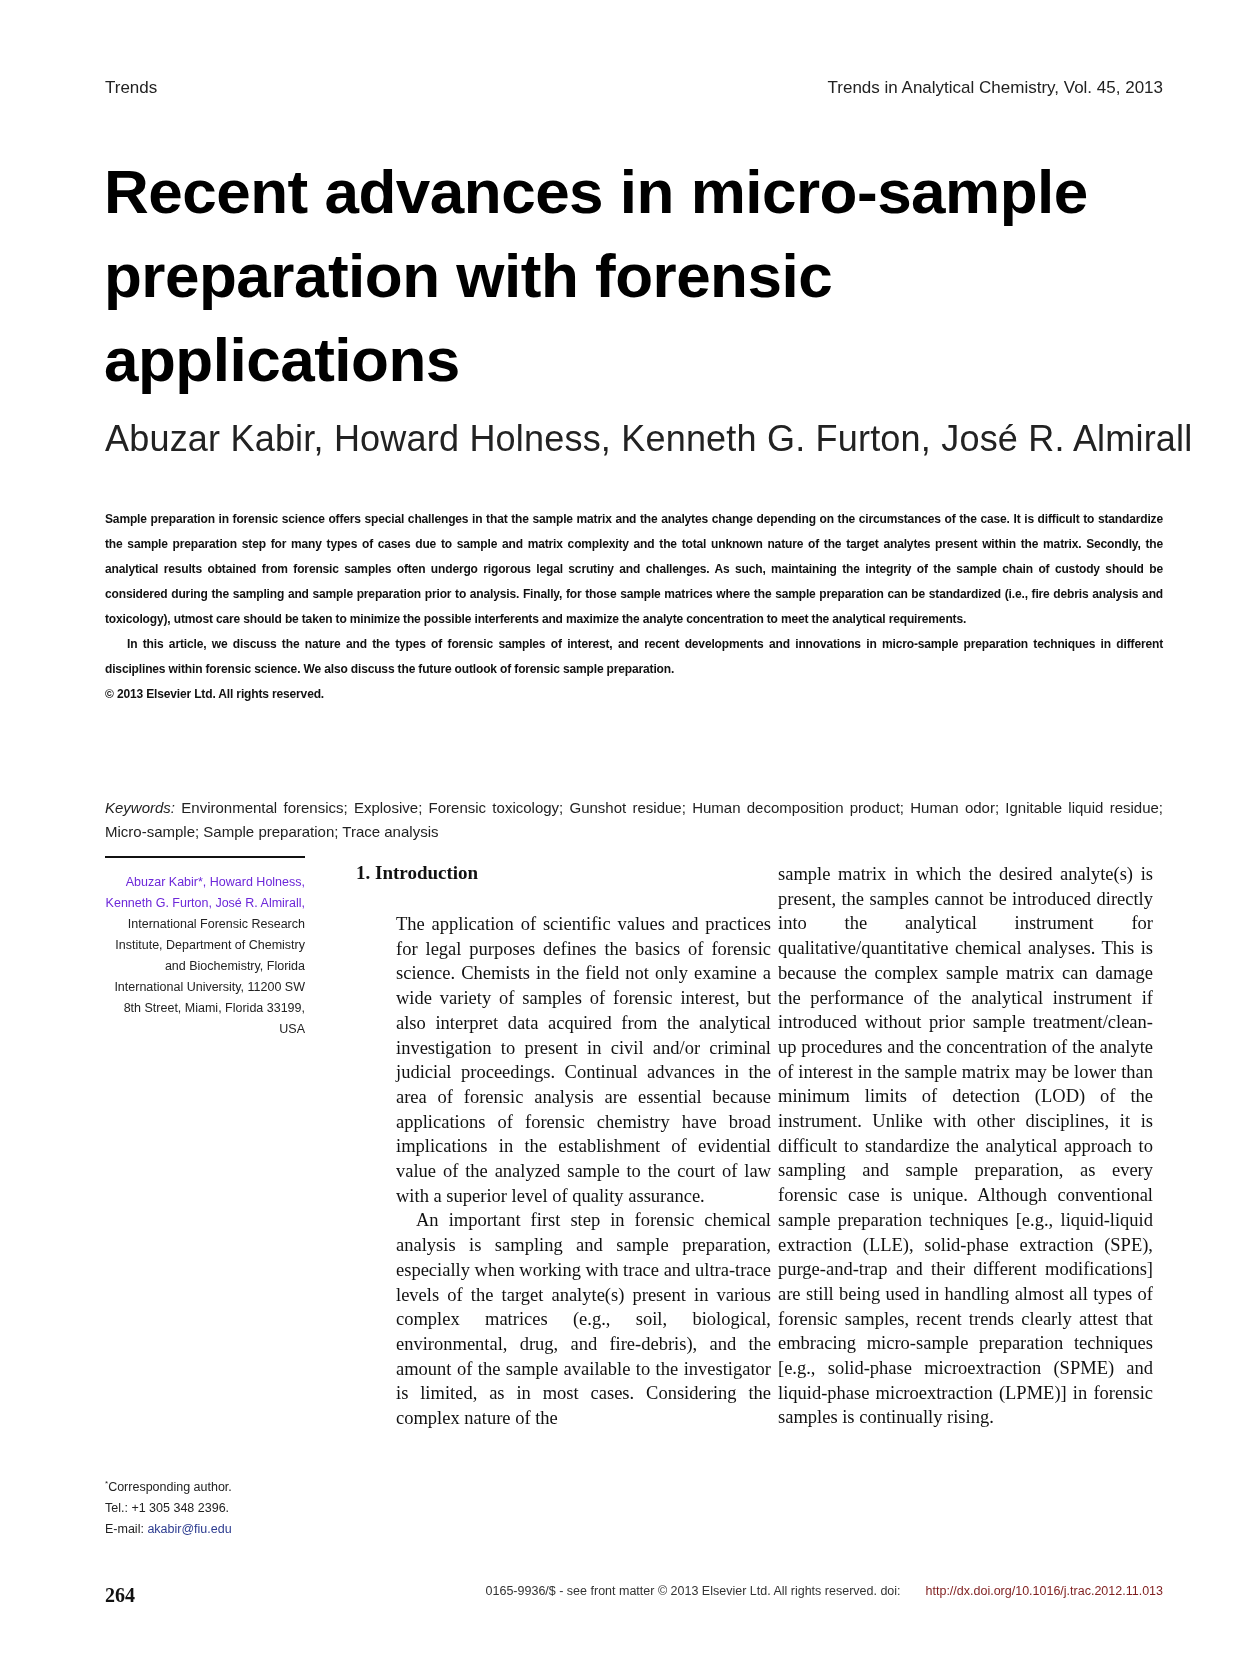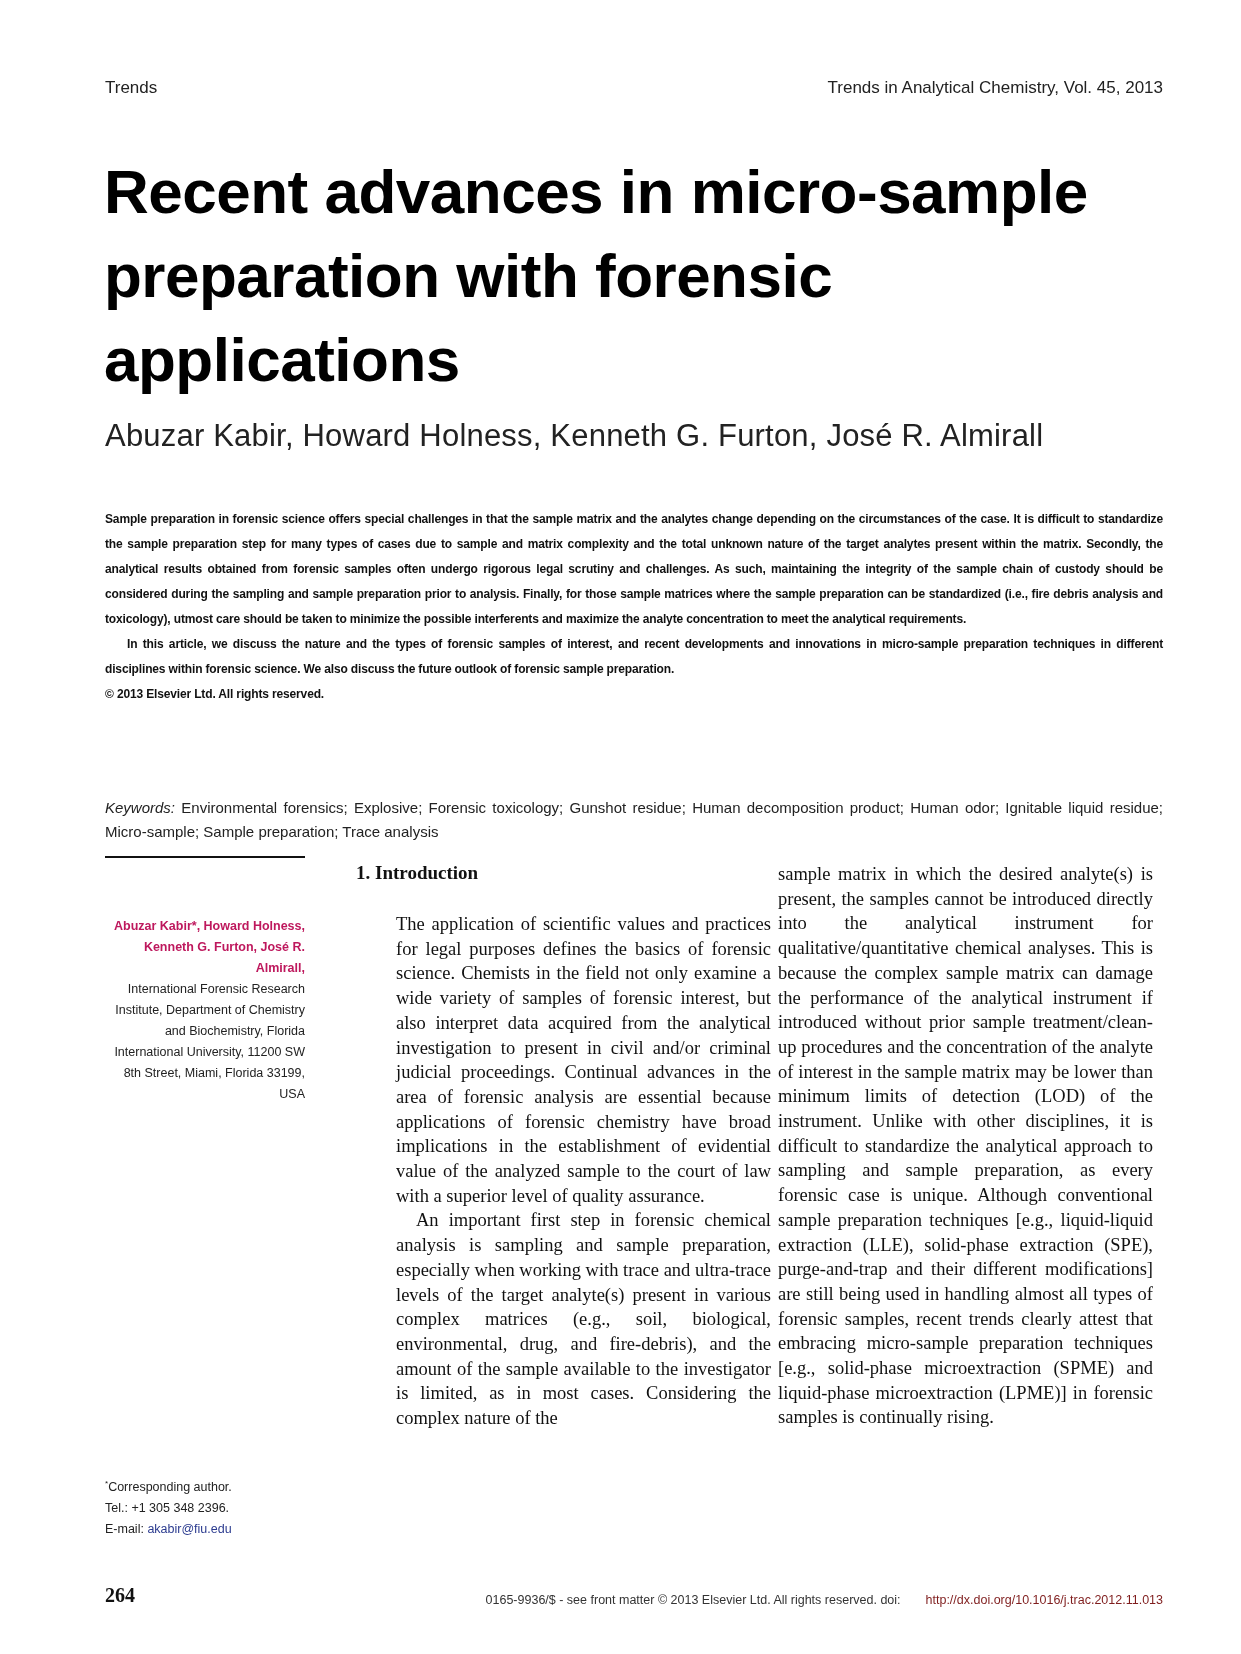--- a/index.html
+++ b/index.html
@@ -13,63 +13,63 @@
       font-size: 17px; color: #222; gap: 13px;
     }
     .title {
       position: absolute; top: 150px; left: 104px; width: 1040px;
       font-family: "Liberation Sans", sans-serif; font-weight: bold;
       font-size: 62px; line-height: 84px; letter-spacing: -0.5px;
       margin: 0; color: #000;
     }
     .authors {
       position: absolute; top: 418px; left: 105px;
-      font-size: 31px; color: #222; letter-spacing: 0.2px; text-align: center;
+      font-size: 36px; color: #222; letter-spacing: 0.2px; text-align: center;
     }
     .abstract {
       position: absolute; top: 507px; left: 105px; width: 1058px;
       font-weight: bold; font-size: 12px; line-height: 25px; color: #111;
       letter-spacing: -0.15px;
     }
     .abstract p { margin: 0; text-align: justify; }
     .abstract p.indent { text-indent: 22px; }
     .keywords {
       position: absolute; top: 796px; left: 105px; width: 1058px;
       font-size: 15px; line-height: 24px; color: #222; text-align: justify;
     }
     .keywords .kw-label { font-style: italic; }
     .sidebar-rule {
       position: absolute; top: 856px; left: 105px; width: 200px; height: 1.5px; background: #111;
     }
     .affil {
       position: absolute; top: 872px; left: 100px; width: 205px;
       text-align: right; font-size: 12.5px; line-height: 21px; color: #222;
     }
-    .affil .names { font-weight: bold; color: #be185d; margin-top: 44px; }
+    .affil .names { font-weight: normal; color: #6d28d9; }
     .corresp {
       position: absolute; top: 1473px; left: 105px; width: 210px;
       font-size: 12.5px; line-height: 21px; color: #222;
     }
     .corresp .email { color: #2b3b8f; }
     .corresp sup { font-size: 8px; }
     .col {
       position: absolute; font-family: "Liberation Serif", serif;
       font-size: 18.5px; line-height: 24.7px; color: #111; width: 375px;
     }
     .col p { margin: 0; text-align: justify; }
     .col p.indent { text-indent: 20px; }
     .col-left { top: 912px; left: 356px; margin-left: 40px; }
     .col-right { top: 862px; left: 778px; }
     .section-heading {
       position: absolute; top: 862px; left: 356px;
       font-family: "Liberation Serif", serif; font-weight: bold; font-size: 19px; color: #111;
     }
     .footer {
       position: absolute; top: 1584px; left: 105px; right: 78px;
-      display: flex; justify-content: space-between; align-items: flex-end;
+      display: flex; justify-content: space-between; align-items: flex-start;
     }
     .page-number { font-family: "Liberation Serif", serif; font-weight: bold; font-size: 20px; color: #111; }
     .footer-right { font-size: 12.5px; color: #333; }
     .footer-right .doi-link { color: #7f1d1d; margin-left: 25px; }
   </style>
 </head>
 <body>
 
 <div class="running-header">
   <span>Trends</span>

